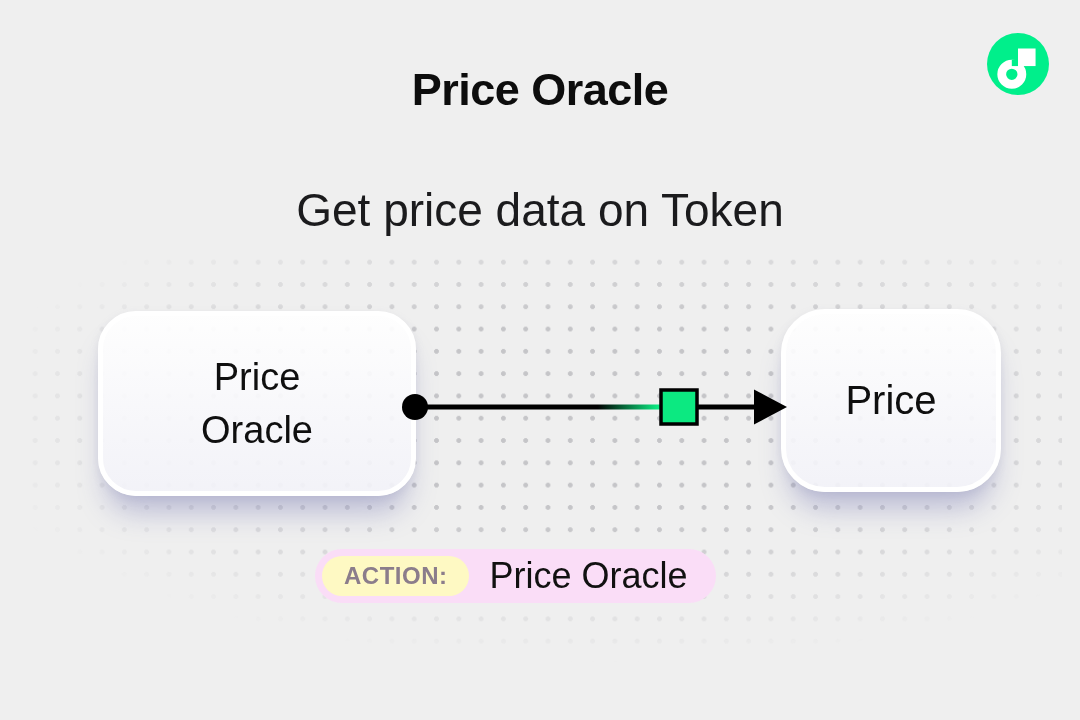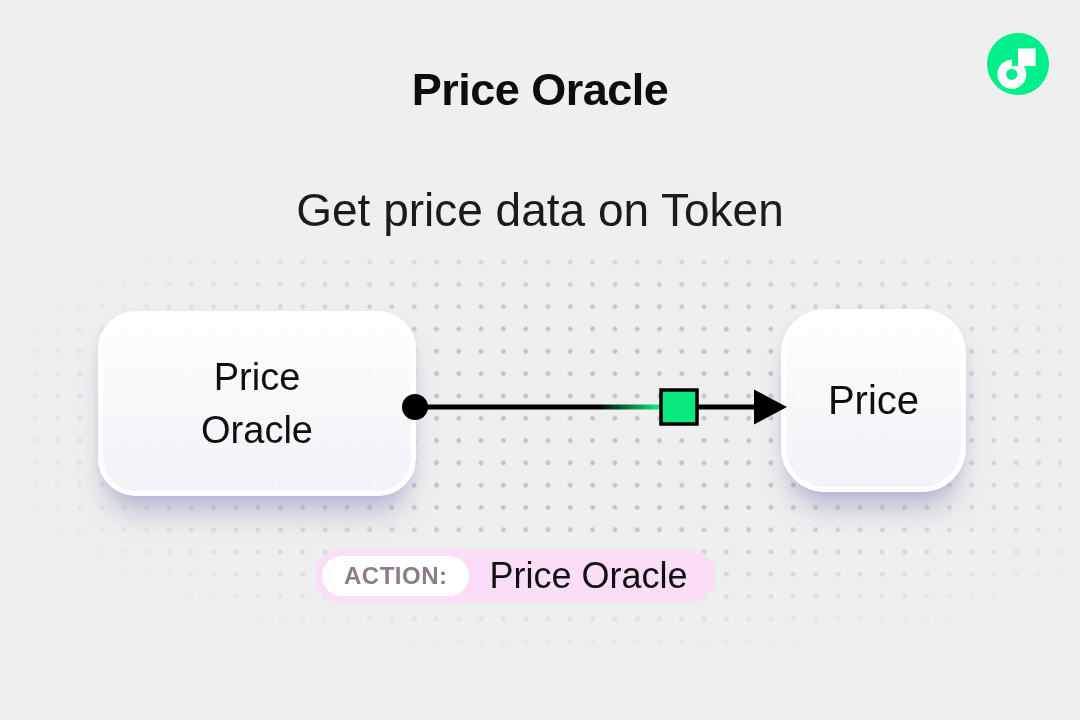--- a/index.html
+++ b/index.html
@@ -37,32 +37,32 @@
     position:absolute;
     background:linear-gradient(180deg,rgba(255,255,255,0.92) 0%,rgba(243,243,249,0.9) 100%);
     border:5px solid #ffffff;
     box-shadow:0 24px 28px -8px rgba(124,126,182,0.45), 0 3px 8px rgba(140,140,170,0.15);
     display:flex;align-items:center;justify-content:center;
     box-sizing:border-box;
     font-size:38px;color:#0f0f0f;line-height:1.38;text-align:center;
   }
   .node-source{left:98px;top:311px;width:318px;height:185px;border-radius:38px;}
   .node-source .node-label{width:175px;}
-  .node-target{left:781px;top:309px;width:185px;height:183px;border-radius:44px;font-size:40px;}
+  .node-target{left:781px;top:309px;width:220px;height:183px;border-radius:44px;font-size:40px;}
 
   .connector{position:absolute;left:398px;top:383px;width:400px;height:48px;}
 
   .action-badge{
     position:absolute;left:315px;top:549px;height:54px;
     background:#FADDF7;border-radius:27px;
     display:inline-flex;align-items:center;
     padding:0 28px 0 7px;box-sizing:border-box;
   }
   .action-badge .badge-label{
-    background:#ffffff;border-radius:20px;height:40px;
+    background:#fef9c3;border-radius:20px;height:40px;
     display:flex;align-items:center;padding:0 22px;
     font-size:24px;font-weight:700;color:#8B7D8B;letter-spacing:0.5px;
     white-space:nowrap;
   }
   .action-badge .badge-value{
     font-size:36px;color:#111;margin-left:20px;white-space:nowrap;
   }
 </style>
 </head>
 <body>

